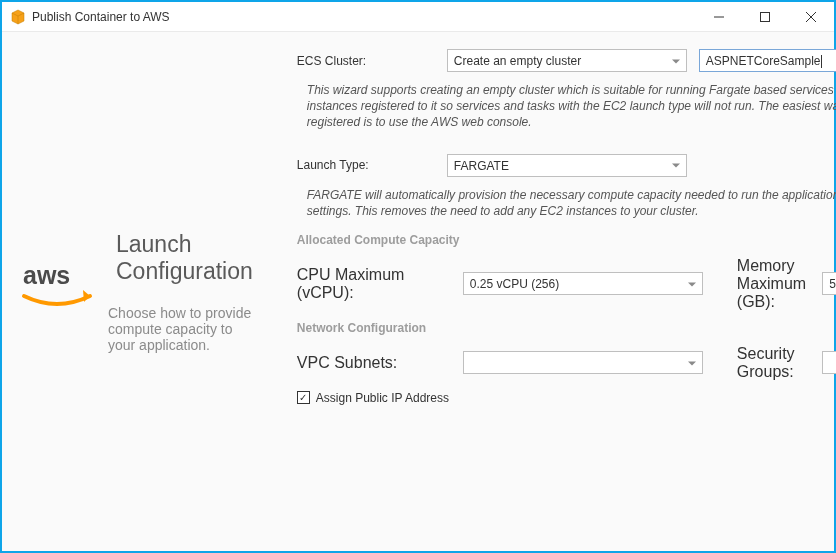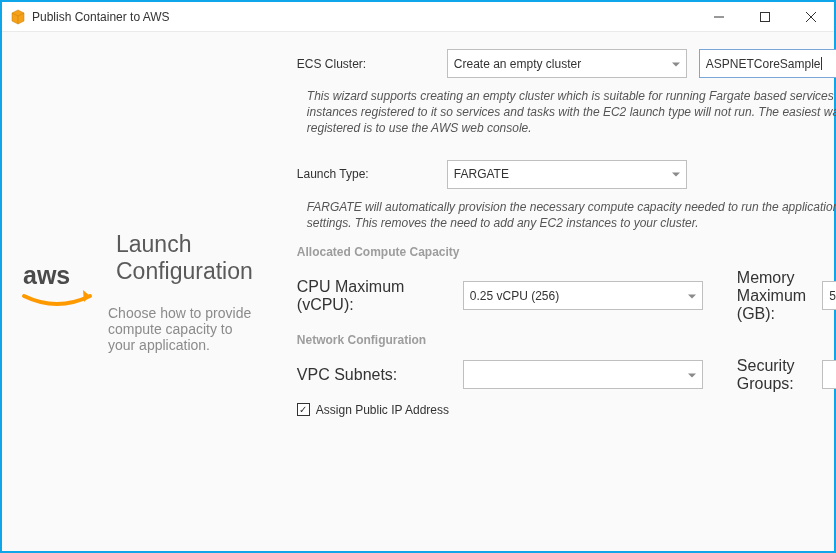--- a/index.html
+++ b/index.html
@@ -85,28 +85,28 @@
       align-items: center;
       margin-bottom: 8px;
       margin-top: 11px;
     }
     .label {
       font-size: 12px;
       color: #333;
       width: 150px;
     }
     .combo, .textbox {
-      height: 29px;
+      height: 23px;
       border: 1px solid #bfbfbf;
       background: #ffffff;
       font-size: 12px;
       padding: 3px 6px;
       color: #333;
       display: flex;
-      align-items: center;
+      align-items: flex-end;
       position: relative;
     }
     .combo {
       padding-right: 22px;
     }
     .combo .caret {
       position: absolute;
       right: 6px;
       top: 50%;
       transform: translateY(-40%);

